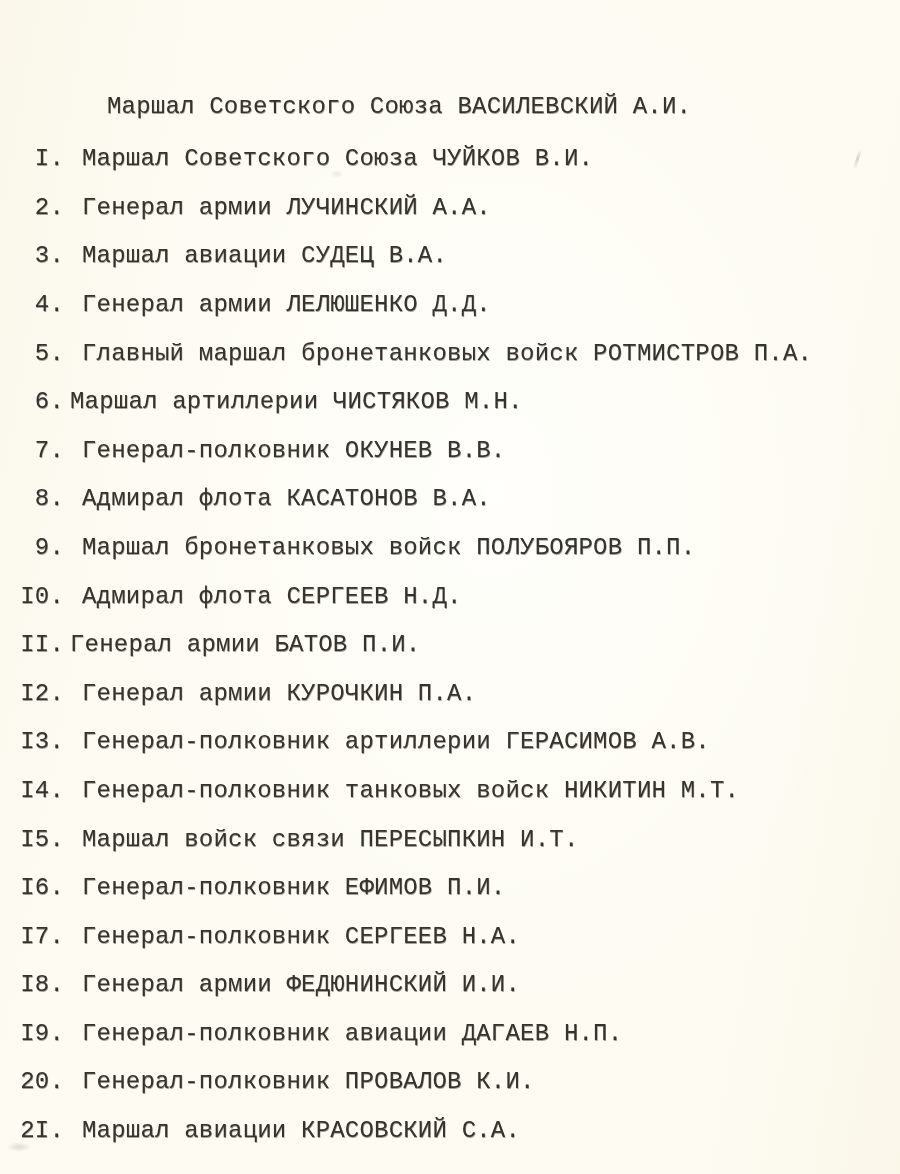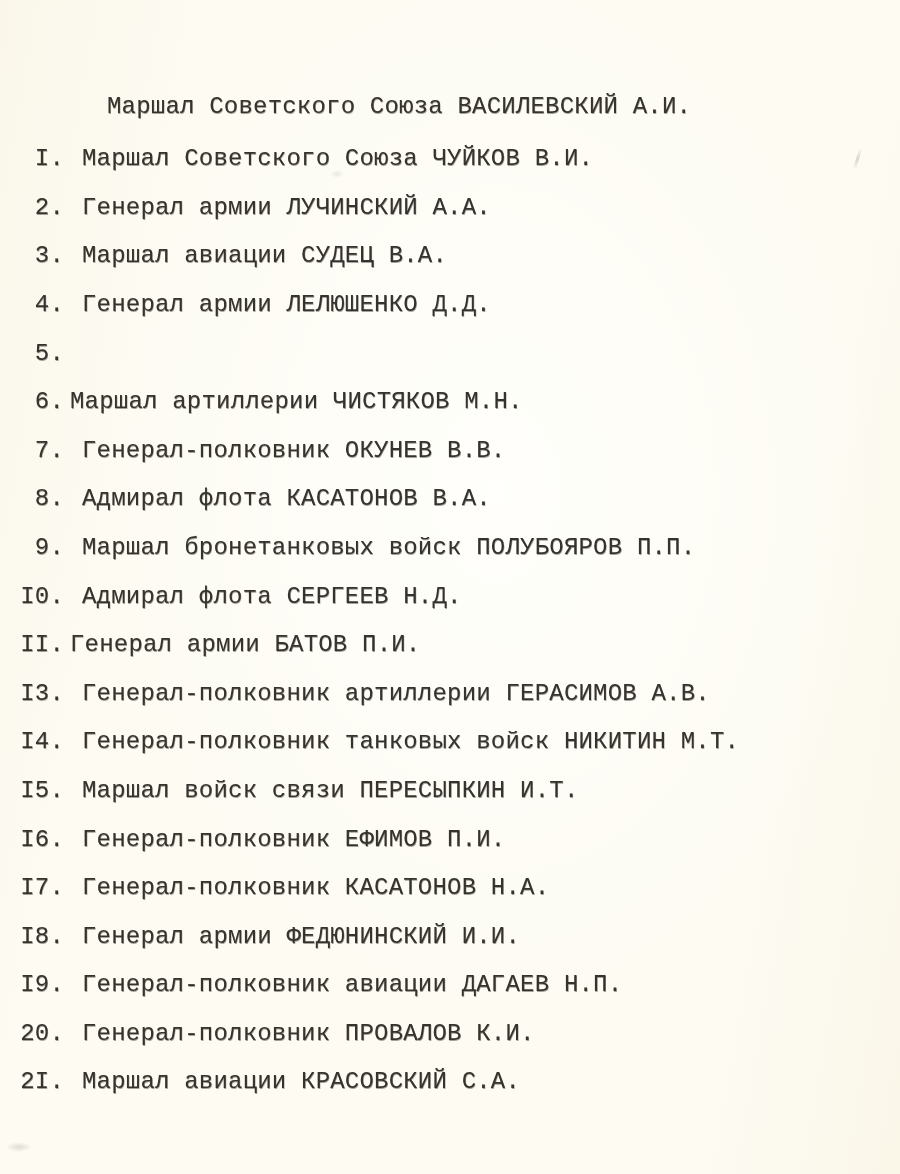--- a/index.html
+++ b/index.html
@@ -98,20 +98,21 @@
         <div class="row">
     <span class="num">3.</span>
     <span class="body-txt">Маршал авиации СУДЕЦ В.А.</span>
   </div>
         <div class="row">
     <span class="num">4.</span>
     <span class="body-txt">Генерал армии ЛЕЛЮШЕНКО Д.Д.</span>
   </div>
         <div class="row">
     <span class="num">5.</span>
+    <span class="body-txt">Главный маршал бронетанковых войск РОТМИСТРОВ П.А.</span>
   </div>
         <div class="row tight">
     <span class="num">6.</span>
     <span class="body-txt">Маршал артиллерии ЧИСТЯКОВ М.Н.</span>
   </div>
         <div class="row">
     <span class="num">7.</span>
     <span class="body-txt">Генерал-полковник ОКУНЕВ В.В.</span>
   </div>
         <div class="row">
@@ -124,38 +125,42 @@
   </div>
         <div class="row">
     <span class="num">I0.</span>
     <span class="body-txt">Адмирал флота СЕРГЕЕВ Н.Д.</span>
   </div>
         <div class="row tight">
     <span class="num">II.</span>
     <span class="body-txt">Генерал армии БАТОВ П.И.</span>
   </div>
         <div class="row">
+    <span class="num">I2.</span>
+    <span class="body-txt">Генерал армии КУРОЧКИН П.А.</span>
+  </div>
+        <div class="row">
     <span class="num">I3.</span>
     <span class="body-txt">Генерал-полковник артиллерии ГЕРАСИМОВ А.В.</span>
   </div>
         <div class="row">
     <span class="num">I4.</span>
     <span class="body-txt">Генерал-полковник танковых войск НИКИТИН М.Т.</span>
   </div>
         <div class="row">
     <span class="num">I5.</span>
     <span class="body-txt">Маршал войск связи ПЕРЕСЫПКИН И.Т.</span>
   </div>
         <div class="row">
     <span class="num">I6.</span>
     <span class="body-txt">Генерал-полковник ЕФИМОВ П.И.</span>
   </div>
         <div class="row">
     <span class="num">I7.</span>
-    <span class="body-txt">Генерал-полковник КАСАТОНОВ Н.А.</span>
+    <span class="body-txt">Генерал-полковник СЕРГЕЕВ Н.А.</span>
   </div>
         <div class="row">
     <span class="num">I8.</span>
     <span class="body-txt">Генерал армии ФЕДЮНИНСКИЙ И.И.</span>
   </div>
         <div class="row">
     <span class="num">I9.</span>
     <span class="body-txt">Генерал-полковник авиации ДАГАЕВ Н.П.</span>
   </div>
         <div class="row">

